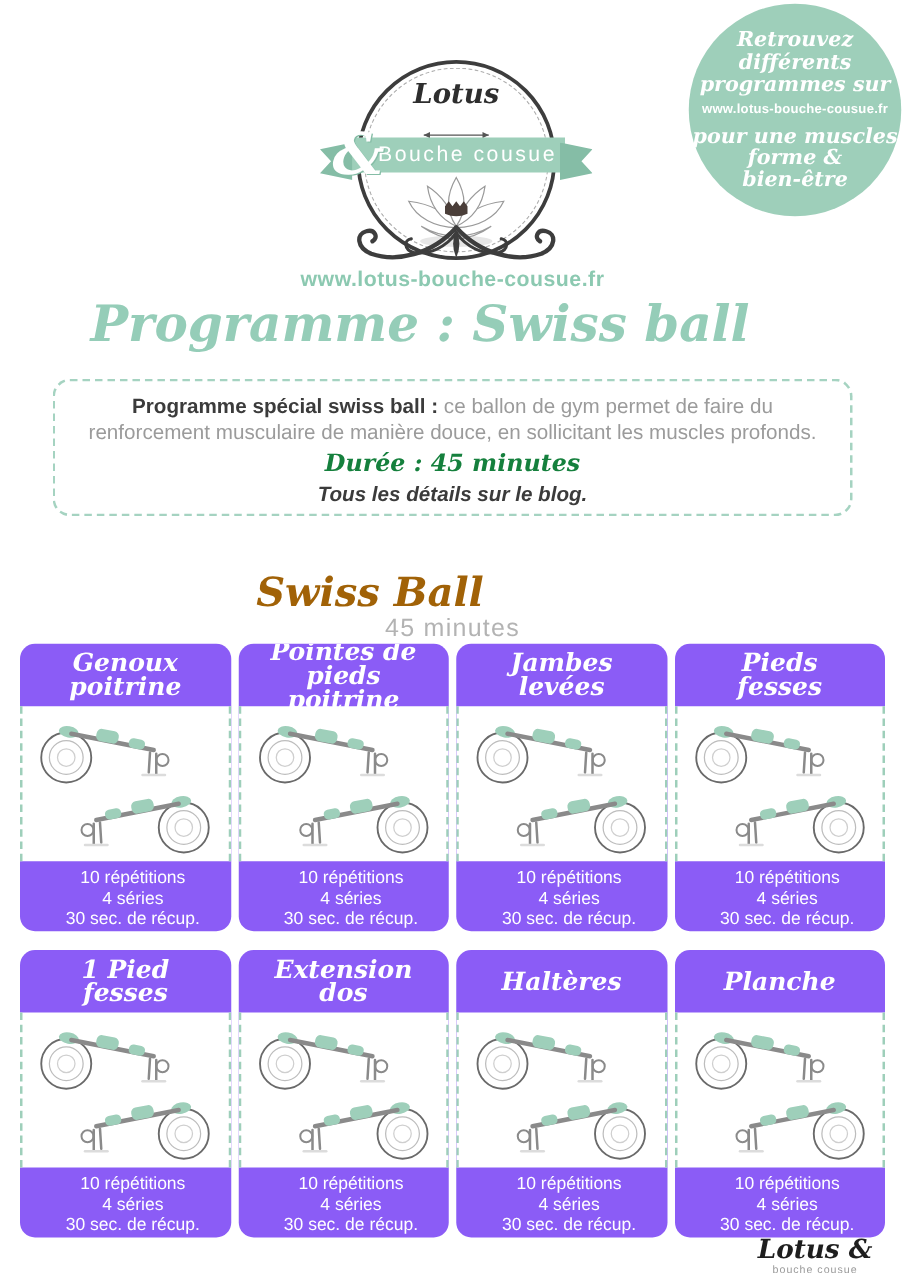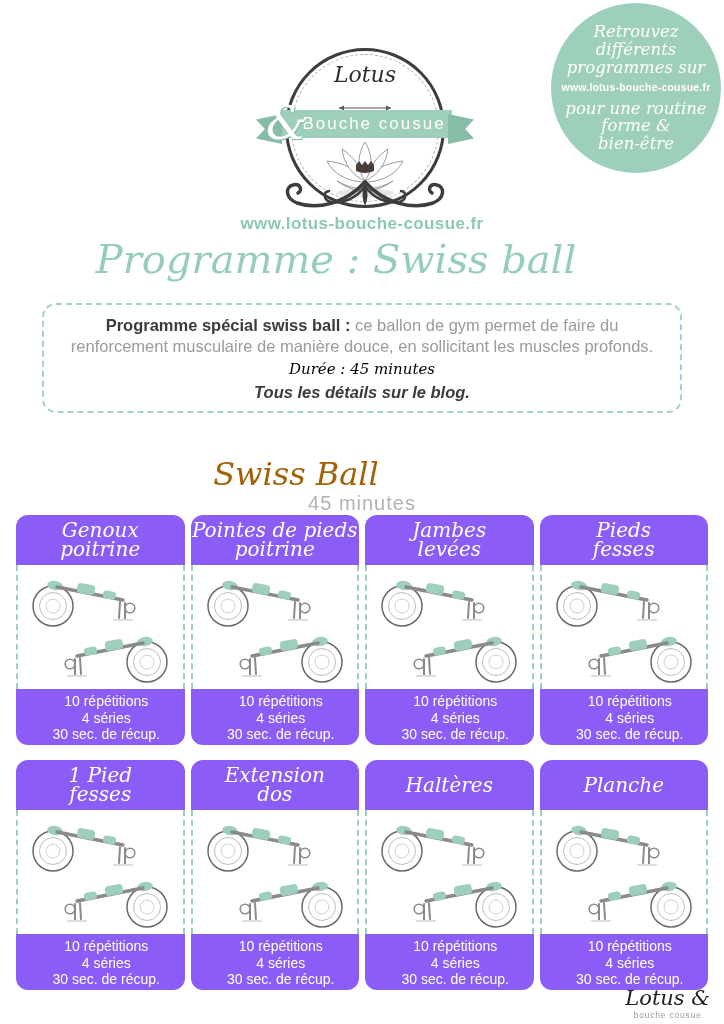--- a/index.html
+++ b/index.html
@@ -1,21 +1,21 @@
 <!DOCTYPE html>
 <html><head>
 <meta charset="utf-8">
 <style>
   * { margin:0; padding:0; box-sizing:border-box; }
   html,body { width:724px; height:1024px; }
   body {
     position:relative; background:#ffffff; overflow:hidden;
     font-family:"Liberation Sans", sans-serif; color:#3b3b3b;
   }
-  .script { font-family:"DejaVu Serif", serif; font-style:italic; font-weight:normal; }
+  .script { font-family:"DejaVu Serif", serif; font-style:italic; font-weight:bold; }
 
   
   .badge {
     position:absolute; left:551px; top:3px; width:170px; height:170px;
     background:#9ecfba; border-radius:50%;
     display:flex; flex-direction:column; align-items:center; justify-content:center;
     color:#fff; text-align:center; line-height:1.08;
   }
   .badge .b-script { font-size:16.5px; }
   .badge .b-url { font-size:10.5px; font-weight:bold; letter-spacing:.2px; margin:6px 0; white-space:nowrap; }
@@ -56,21 +56,21 @@
     font-size:40px; color:#95cdb8;
   }
 
   
   .intro-box {
     position:absolute; left:42px; top:303px; width:640px; height:110px;
     border:2px dashed #a5d3c1; border-radius:14px; text-align:center; padding:10px 26px 0;
   }
   .intro-line { font-size:16.5px; line-height:21px; color:#9b9b9b; }
   .intro-lead { font-weight:bold; color:#3b3b3b; }
-  .intro-duration { font-size:15px; color:#000000; margin-top:3px; }
+  .intro-duration { font-size:19px; color:#15803d; margin-top:3px; }
   .intro-note { font-size:16.5px; font-weight:bold; font-style:italic; color:#3b3b3b; margin-top:5px;
     font-family:"Liberation Sans", sans-serif; }
 
   
   .section-title { position:absolute; left:0; top:455px; width:592px; text-align:center;
     font-size:32px; color:#a16207; }
   .section-subtitle { position:absolute; left:0; top:492px; width:724px; text-align:center;
     font-size:20px; color:#b3b3b3; letter-spacing:1px; }
 
   
@@ -90,33 +90,33 @@
     flex:1 1 auto; background:#fff; border-left:2px dashed #9ecfba; border-right:2px dashed #9ecfba;
     display:flex; align-items:center; justify-content:center;
   }
   .card-footer {
     flex:0 0 auto; height:56px; color:#fff; font-size:14px; line-height:16.5px;
     text-align:center; padding-top:4px;padding-left:12px;
   }
   .t2:empty { display:none; }
 
   
-  .brand { position:absolute; right:14px; top:988px; text-align:center; }
+  .brand { position:absolute; right:26px; top:988px; text-align:center; }
   .brand-name { font-size:21px; color:#1e1e1e; line-height:1; }
   .brand-sub { font-size:8.5px; color:#9a9a9a; letter-spacing:.8px; margin-top:1px; }
 </style>
 </head>
 <body>
 
 <div class="badge">
   <div class="b-script script">Retrouvez</div>
   <div class="b-script script">différents</div>
   <div class="b-script script">programmes sur</div>
   <div class="b-url">www.lotus-bouche-cousue.fr</div>
-  <div class="b-script script">pour une routine</div>
+  <div class="b-script script">pour une muscles</div>
   <div class="b-script script">forme &amp;</div>
   <div class="b-script script">bien-être</div>
 </div>
 
 <div class="logo-wrap">
   <div class="logo-circle"></div>
   <div class="logo-title script">Lotus</div>
   <svg class="logo-divider" width="60" height="8" viewBox="0 0 60 8">
     <line x1="4" y1="4" x2="56" y2="4" stroke="#555" stroke-width="1"></line>
     <path d="M4,4 l5,-2.5 v5 Z" fill="#555"></path>

